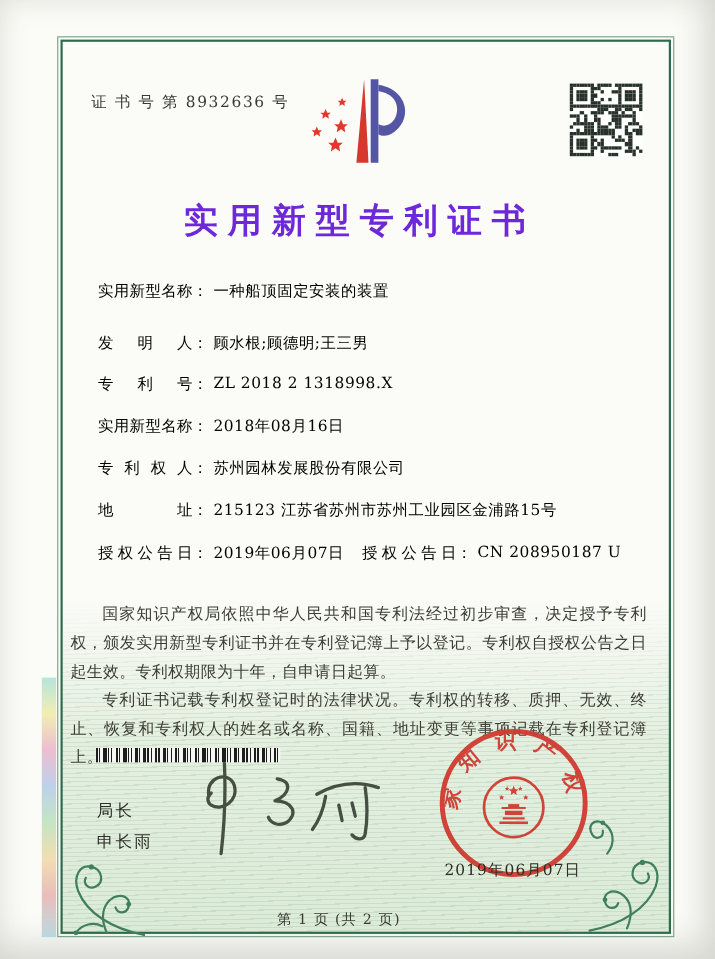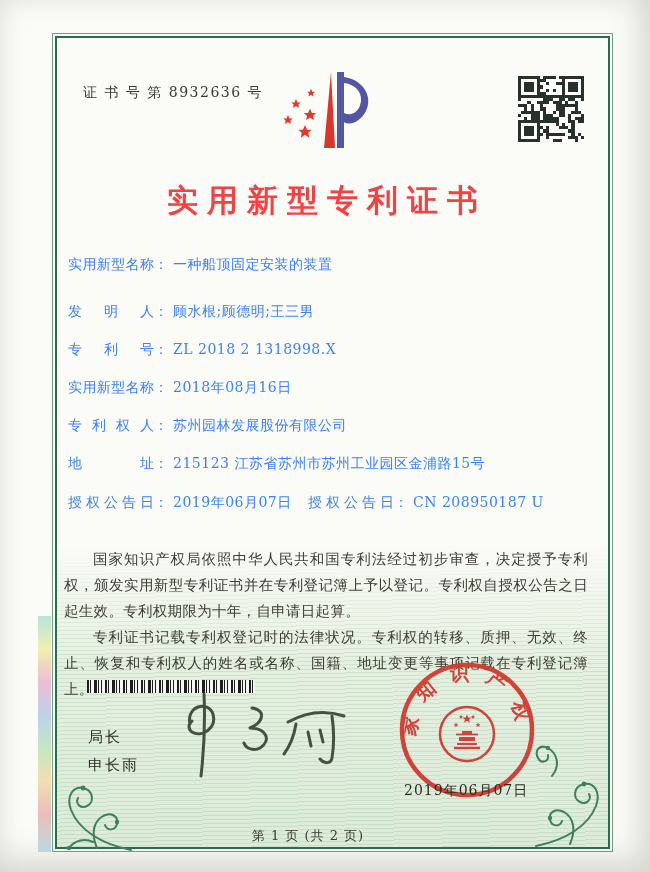--- a/index.html
+++ b/index.html
@@ -21,22 +21,22 @@
     -webkit-mask:linear-gradient(180deg, transparent 0, #000 38%);mask:linear-gradient(180deg, transparent 0, #000 38%);}
   .rainbow{position:absolute;left:38px;top:616px;width:13px;height:236px;opacity:.5;
     background:linear-gradient(180deg,#6fcfc0,#e8e06e 14%,#de7fae 28%,#7fa8de 42%,#8fd08f 56%,#e9c06f 70%,#d87f7f 84%,#7fc0d0);}
   .certno{position:absolute;left:83px;top:84px;font-size:14px;letter-spacing:1.5px;color:#3a3a33;}
   .logo{position:absolute;left:274px;top:70px;}
   .qr{position:absolute;left:518px;top:76px;width:66px;height:66px;background:#fff;
     display:grid;grid-template-columns:repeat(21,1fr);grid-template-rows:repeat(21,1fr);}
   .qr i{display:block;}
   .qr i.on{background:#28322a;}
   .title{position:absolute;left:52px;top:180px;width:550px;margin:0;text-align:center;
-    font-size:31px;font-weight:600;letter-spacing:9px;color:#ef4444;}
-  .row{position:absolute;left:68px;width:520px;font-size:14px;white-space:nowrap;color:#3b82f6;}
+    font-size:31px;font-weight:600;letter-spacing:9px;color:#6d28d9;}
+  .row{position:absolute;left:89px;width:520px;font-size:14px;white-space:nowrap;color:#000000;}
   .flabel{display:inline-block;width:86px;text-align:justify;text-align-last:justify;vertical-align:top;}
   .colon{display:inline-block;vertical-align:top;}
   .fvalue{display:inline-block;margin-left:5px;letter-spacing:.5px;vertical-align:top;}
   .g2{position:absolute;left:240px;top:0;white-space:nowrap;}
   .bodytext{position:absolute;left:64px;top:522px;width:524px;margin-top:24px;}
   .bodytext p{margin:0;font-size:14.5px;line-height:26px;text-indent:2em;text-align:justify;
     letter-spacing:.3px;color:#3d3d34;}
   .barcode{position:absolute;left:87px;top:680px;width:168px;height:13px;
     background:repeating-linear-gradient(90deg,#1d1d1d 0 2px,#f5f5f2 2px 3px,#1d1d1d 3px 4px,#f5f5f2 4px 7px,#1d1d1d 7px 10px,#f5f5f2 10px 11px,#1d1d1d 11px 12px,#f5f5f2 12px 14px,#1d1d1d 14px 15px,#f5f5f2 15px 18px);}
   .dtitle,.dname{position:absolute;left:88px;font-size:15px;letter-spacing:2px;color:#2e2e29;

